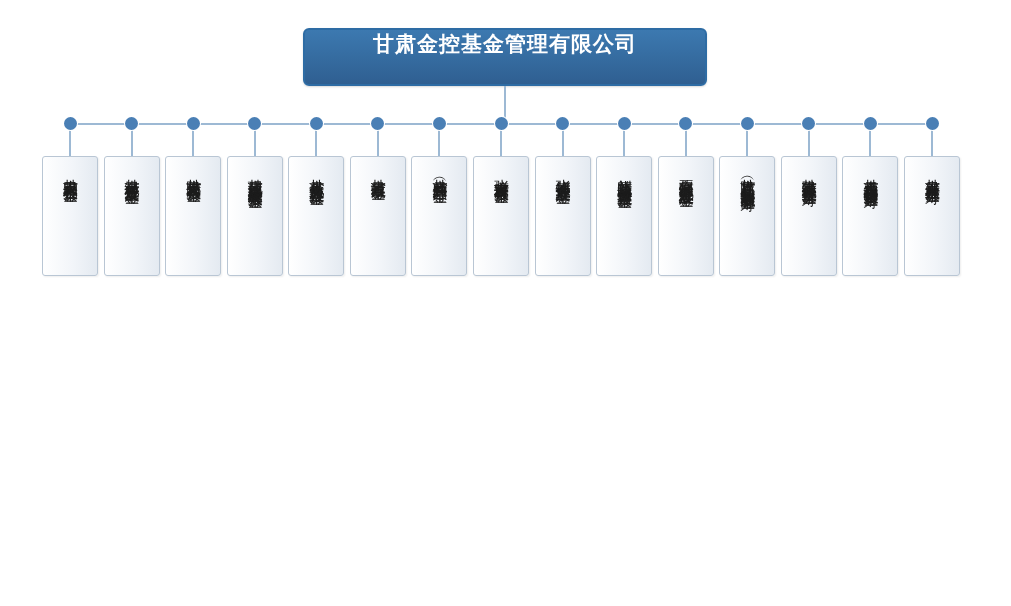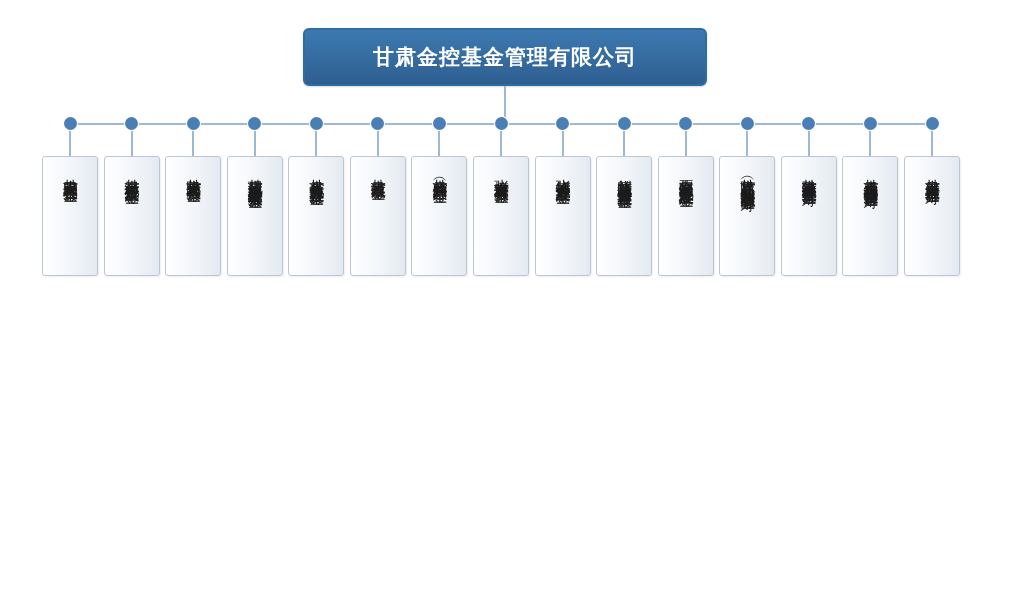--- a/index.html
+++ b/index.html
@@ -26,21 +26,20 @@
     left: 303px;
     top: 28px;
     width: 404px;
     height: 58px;
     box-sizing: border-box;
     border: 2px solid #2e6ca4;
     border-radius: 6px;
     background: linear-gradient(180deg, #3c79b0 0%, #2f5f91 100%);
     color: #ffffff;
     display: flex;
-    align-items: center;
     justify-content: center;
     font-size: 21px;
     font-weight: bold;
     letter-spacing: 1px;
     box-shadow: 0 1px 2px rgba(0,0,0,0.15);
   }
 
   
   .stem {
     position: absolute;

